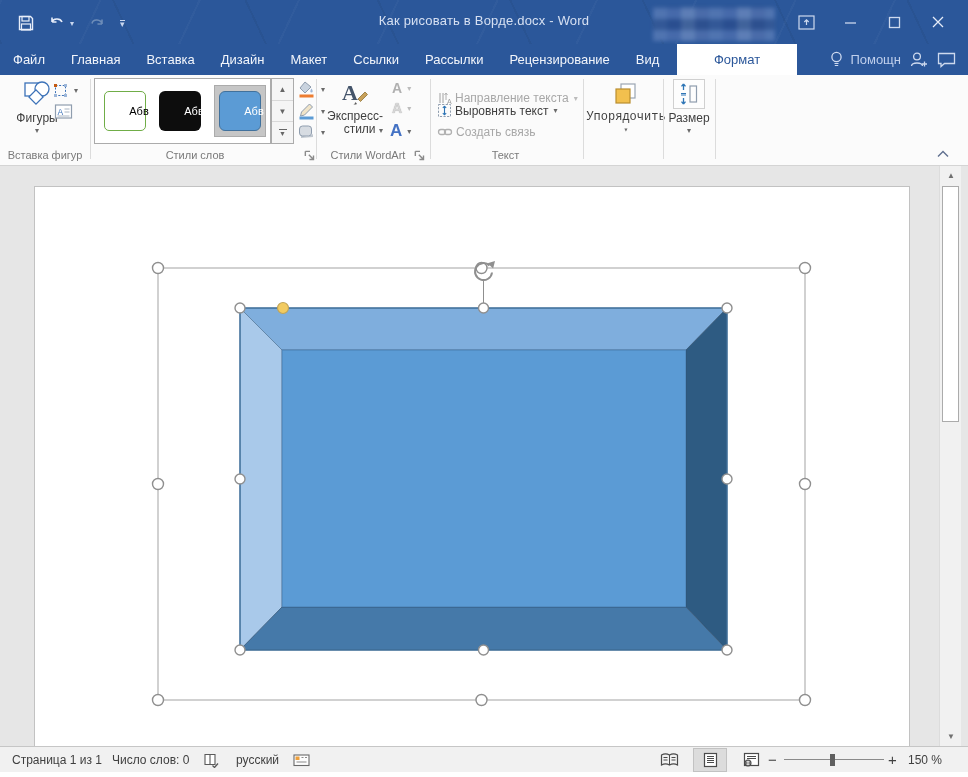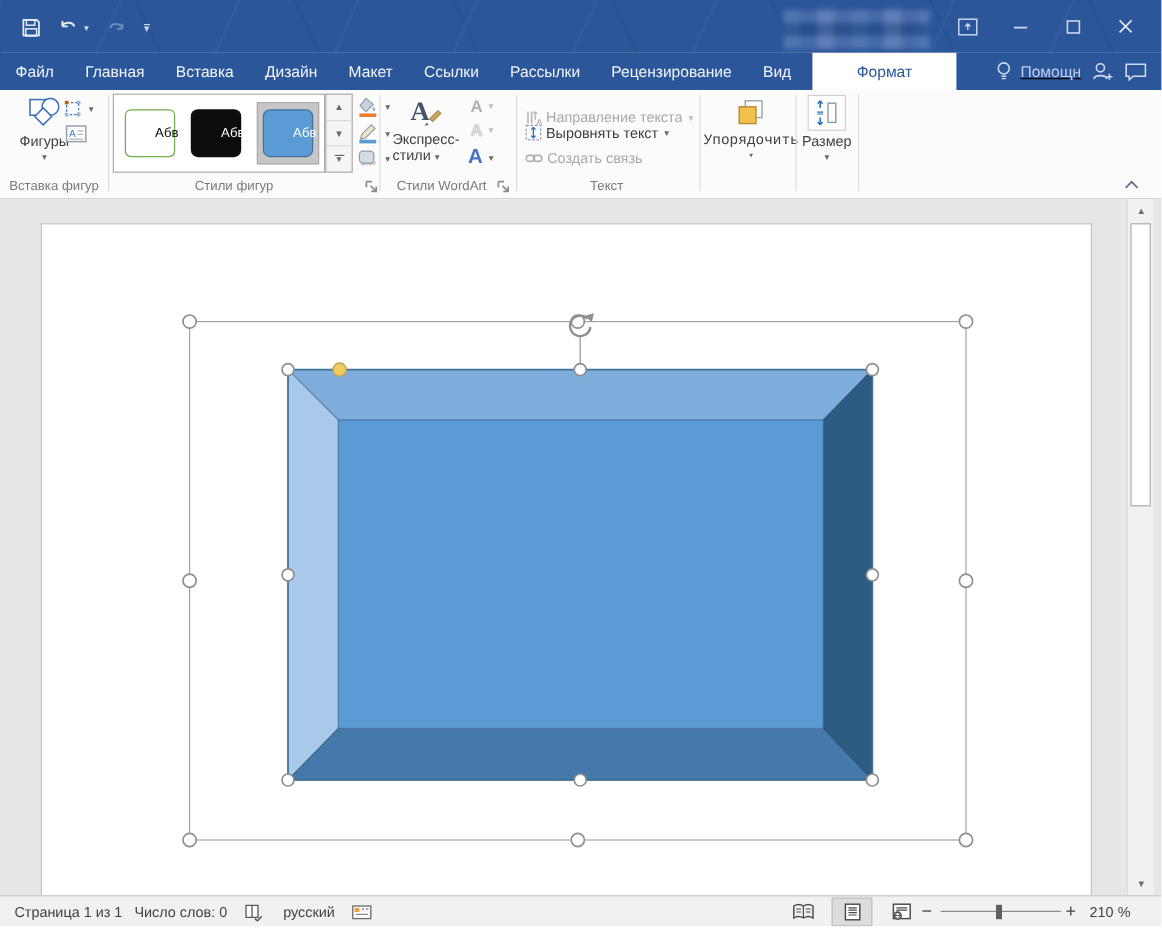--- a/index.html
+++ b/index.html
@@ -24,32 +24,32 @@
   .wincontrols { position:absolute; right:8px; top:0; height:44px; display:flex; align-items:center; gap:0; }
   .winbtn { width:44px; height:44px; display:flex; align-items:center; justify-content:center; color:#cdd9ee; }
   .caret { font-size:8px; color:#c9d6ee; margin-left:2px; }
 
   
   .tabrow { position:absolute; left:0; top:44px; width:968px; height:31px; background:#2B579A; }
   .tabs { position:absolute; left:0; top:0; height:31px; display:flex; align-items:center; }
   .tab { height:31px; display:flex; align-items:center; padding:0 13px; font-size:13px; color:#f2f5fb;text-align:right; }
   .tab.contextual-active { position:absolute; left:677px; top:0; width:120px; justify-content:center;
        background:#fff; color:#2B579A; padding:10px; }
-  .tabrow-right { position:absolute; right:12px; top:0; height:31px; display:flex; align-items:center; gap:8px;text-decoration:underline; }
+  .tabrow-right { position:absolute; right:12px; top:0; height:31px; display:flex; align-items:center; gap:8px; }
   .helpme { display:flex; align-items:center; gap:7px; font-size:13px; color:#bfcfec; }
 
   
   .ribbon { position:absolute; left:0; top:75px; width:968px; height:91px; background:#fbfbfb;
             border-bottom:1px solid #d4d4d4; }
   .gsep { position:absolute; top:4px; height:80px; width:1px; background:#dcdcdc; }
   .group-label { position:absolute; top:72px; height:16px; font-size:11px; color:#7a7a7a;
                  text-align:center; line-height:16px; }
   .bigbtn { position:absolute; display:flex; flex-direction:column; align-items:center;
             font-size:12px; color:#3f3f3f; }
-  .bigbtn .lbl { margin-top:3px; line-height:13px; text-align:left; }
+  .bigbtn .lbl { margin-top:3px; line-height:13px; text-align:right; }
   .bigbtn .caret { color:#6a6a6a; margin:1px 0 0 0; }
   .smallbtn { position:absolute; display:flex; align-items:center; gap:3px; font-size:12px; color:#3f3f3f; }
   .smallbtn.disabled { color:#a8a8a8; }
   .smallbtn .caret { color:#6a6a6a; }
   .smallbtn.disabled .caret { color:#bcbcbc; }
 
   .gallery { position:absolute; left:94px; top:3px; width:177px; height:66px; background:#fff;
              border:1px solid #ababab; display:flex; align-items:center; padding-left:9px; gap:13px; }
   .swatch { width:42px; height:40px; border-radius:6px; display:flex; align-items:center;
             justify-content:center; font-size:11px;padding-left:28px; }
@@ -121,20 +121,21 @@
       <span class="btn" style="opacity:.45">
         <svg width="18" height="16" viewBox="0 0 18 16">
           <path d="M14 9 C13 4 5 3.5 4 8.5 M14 9 l0 -4.5 M14 9 l-4.5 0" fill="none" stroke="#bcd" stroke-width="1.6"></path>
         </svg>
       </span>
       <span class="btn">
         <span style="display:inline-block; border-top:1.5px solid #c9d6ee; line-height:4px; font-size:9px; color:#c9d6ee; padding-top:1px">▾</span>
       </span>
     </div>
 
+    <div class="title-text">Как рисовать в Ворде.docx - Word</div>
     <div class="blur-block"></div>
 
     <div class="wincontrols">
       <span class="winbtn">
         <svg width="17" height="15" viewBox="0 0 17 15">
           <rect x="1" y="1" width="15" height="13" fill="none" stroke="#cdd9ee" stroke-width="1.2"></rect>
           <path d="M8.5 10 V5 M6.3 7 l2.2 -2.2 2.2 2.2" fill="none" stroke="#cdd9ee" stroke-width="1.2"></path>
         </svg>
       </span>
       <span class="winbtn">
@@ -253,21 +254,21 @@
       </svg>
       <span class="caret">▾</span>
     </div>
     <div class="smallbtn" style="left:297px; top:49px;">
       <svg width="19" height="16" viewBox="0 0 19 16">
         <path d="M4 11 q7 4 12 -1 l0 3 -12 1 z" fill="#9aa5b2" opacity=".6"></path>
         <rect x="2.5" y="2" width="12" height="10" rx="3" fill="#d7dce2" stroke="#8f9dae" stroke-width="1"></rect>
       </svg>
       <span class="caret">▾</span>
     </div>
-    <div class="group-label" style="left:105px; width:180px;">Стили фигур</div>
+    <div class="group-label" style="left:105px; width:180px;">Стили слов</div>
     <svg class="launcher" style="left:303px; top:74px;" viewBox="0 0 12 12">
       <path d="M2 2 v4 M2 2 h4" stroke="#8a8a8a" stroke-width="1.2" fill="none"></path>
       <path d="M5 5 l4 4 M9 5.5 V9 H5.5" stroke="#8a8a8a" stroke-width="1.2" fill="none"></path>
     </svg>
     <div class="gsep" style="left:316px;"></div>
 
     <div class="bigbtn" style="left:324px; top:4px; width:62px;">
       <svg width="30" height="28" viewBox="0 0 30 28">
         <text x="2" y="21" font-size="22" font-weight="bold" fill="#44546A" font-family="Liberation Serif, serif">A</text>
         <path d="M18 20 l7 -7 2.5 2.5 -7 7 z" fill="#c8a15a" stroke="#8f7436" stroke-width=".8"></path>
@@ -442,17 +443,17 @@
         <path d="M4 4.5 h9 M4 6.5 h9" stroke="#4a4a4a" stroke-width="1"></path>
         <circle cx="5" cy="11" r="3" fill="#fff" stroke="#4a4a4a" stroke-width="1.1"></circle>
         <path d="M2.2 11 h5.6 M5 8.2 c-2.4 1.8 -2.4 3.8 0 5.6 c2.4 -1.8 2.4 -3.8 0 -5.6" fill="none" stroke="#4a4a4a" stroke-width=".8"></path>
       </svg>
     </span>
 
     <span class="sb-item" style="left:768px; font-size:15px;">−</span>
     <span class="zoom-track"></span>
     <span class="zoom-thumb"></span>
     <span class="sb-item" style="left:888px; font-size:15px;">+</span>
-    <span class="sb-item" style="left:908px;">210 %</span>
+    <span class="sb-item" style="left:908px;">150 %</span>
   </div>
 
   <div class="bottomstrip"></div>
 </div>
 
 </body></html>

